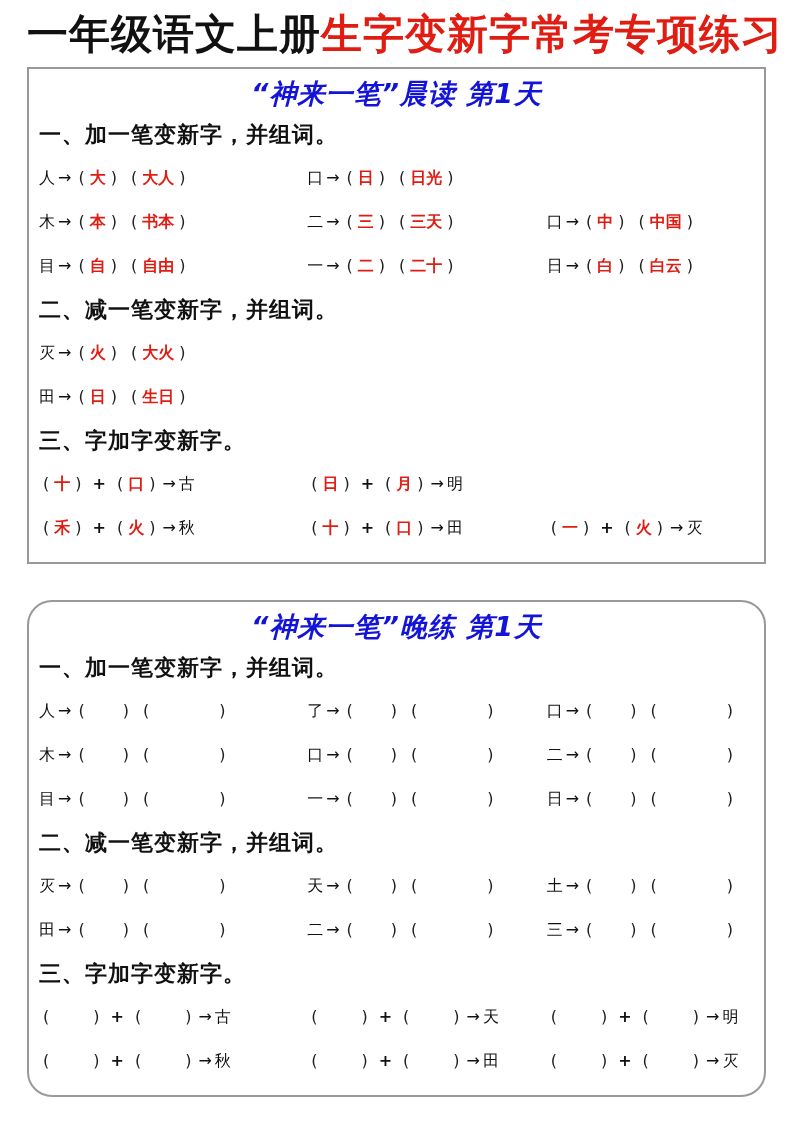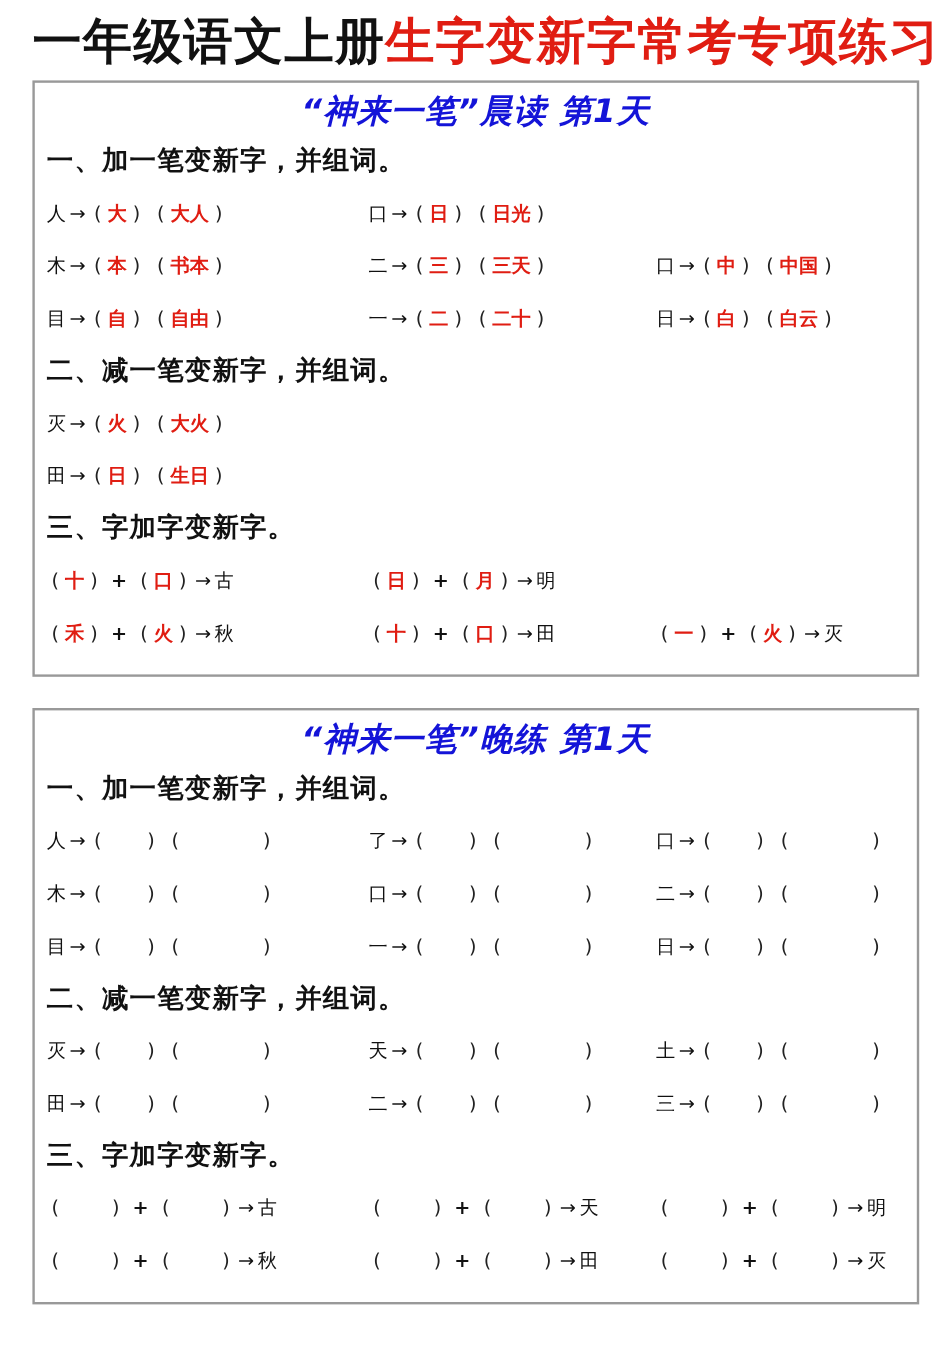--- a/index.html
+++ b/index.html
@@ -19,21 +19,21 @@
     letter-spacing: 1px;
     white-space: nowrap;
   }
   .title-red { color: var(--accent-red); }
   .worksheet-box {
     margin: 0 27px;
     border: 2px solid #999999;
     background: #fff;
     padding: 6px 10px 12px;
   }
-  .worksheet-box + .worksheet-box { margin-top: 26px; }
+  .worksheet-box + .worksheet-box { margin-top: 36px; border-radius: 25px; }
   .box-header {
     text-align: center;
     color: var(--header-blue);
     font-weight: 900;
     font-size: 27px;
     line-height: 38px;
     margin-bottom: 2px;
     font-style: italic;
     letter-spacing: 1px;
   }

